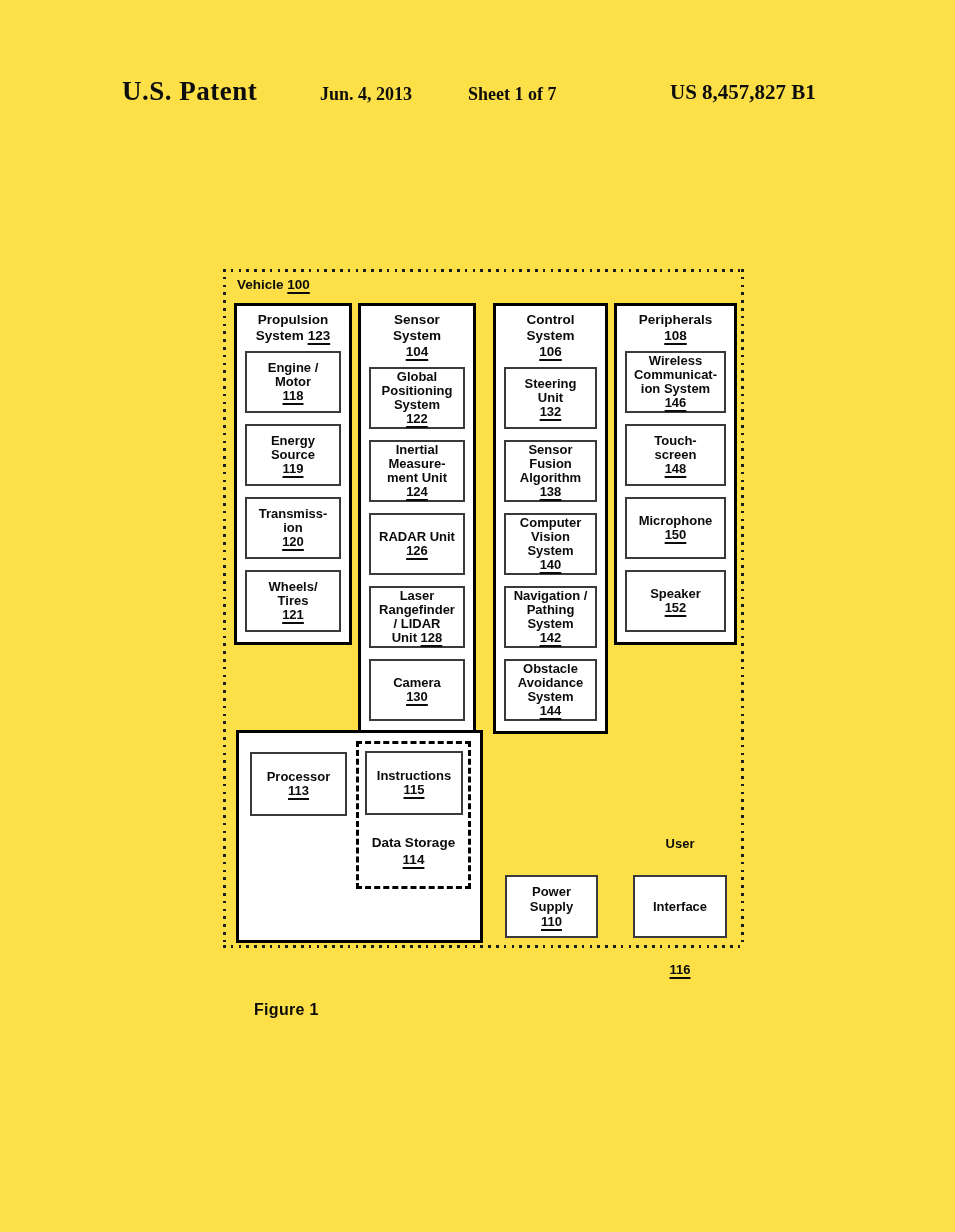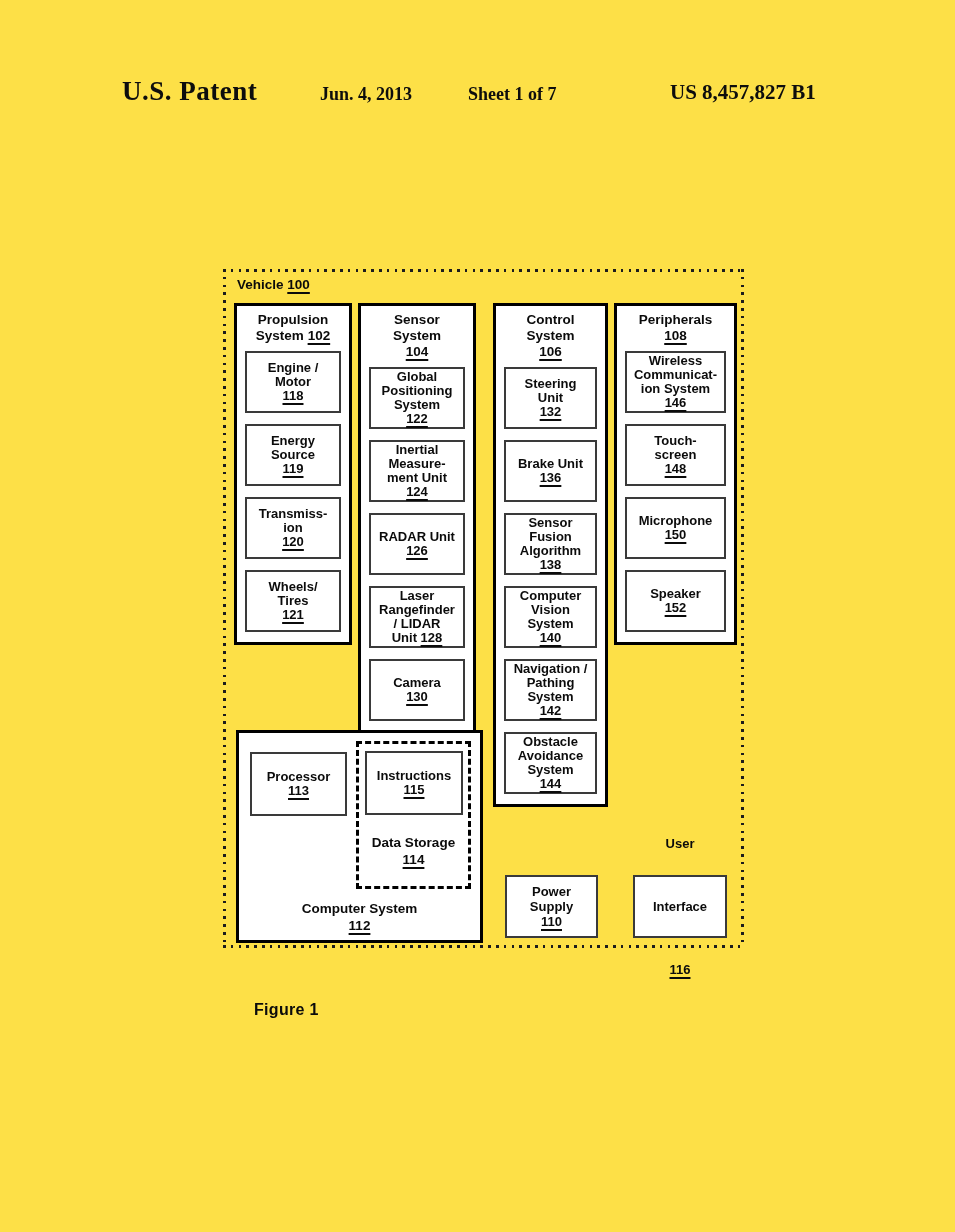--- a/index.html
+++ b/index.html
@@ -71,21 +71,21 @@
     <div class="dots dots-right"></div>
 
     <div class="vehicle-label">
         <div class="line">Vehicle <span class="ref">100</span></div>
       </div>
 
     <div class="cols">
         <section class="col" style="left: 11px; width: 118px;">
           <div class="col-title">
             <div class="line">Propulsion</div>
-            <div class="line">System <span class="ref">102</span></div>
+            <div class="line">System <span class="ref">123</span></div>
           </div>
           <div class="box">
             <div class="line">Engine /</div>
             <div class="line">Motor</div>
             <div class="line"><span class="ref">118</span></div>
           </div>
           <div class="box">
             <div class="line">Energy</div>
             <div class="line">Source</div>
             <div class="line"><span class="ref">119</span></div>
@@ -135,24 +135,20 @@
         </section>
         <section class="col" style="left: 270px; width: 115px;">
           <div class="col-title">
             <div class="line">Control System</div>
             <div class="line"><span class="ref">106</span></div>
           </div>
           <div class="box">
             <div class="line">Steering</div>
             <div class="line">Unit</div>
             <div class="line"><span class="ref">132</span></div>
-          </div>
-          <div class="box">
-            <div class="line">Brake Unit</div>
-            <div class="line"><span class="ref">136</span></div>
           </div>
           <div class="box">
             <div class="line">Sensor</div>
             <div class="line">Fusion</div>
             <div class="line">Algorithm</div>
             <div class="line"><span class="ref">138</span></div>
           </div>
           <div class="box">
             <div class="line">Computer</div>
             <div class="line">Vision</div>
@@ -207,24 +203,20 @@
       <div class="ds-box">
         <div class="box abs-box instructions-box">
             <div class="line">Instructions</div>
             <div class="line"><span class="ref">115</span></div>
           </div>
         <div class="ds-label">
             <div class="line">Data Storage</div>
             <div class="line"><span class="ref">114</span></div>
           </div>
       </div>
-      <div class="cs-title">
-          <div class="line">Computer System</div>
-          <div class="line"><span class="ref">112</span></div>
-        </div>
     </div>
 
     <div class="standalone power-supply">
         <div class="line">Power</div>
         <div class="line">Supply</div>
         <div class="line"><span class="ref">110</span></div>
       </div>
     <div class="standalone user-interface">
         <div class="line">User</div>
         <div class="line">Interface</div>

